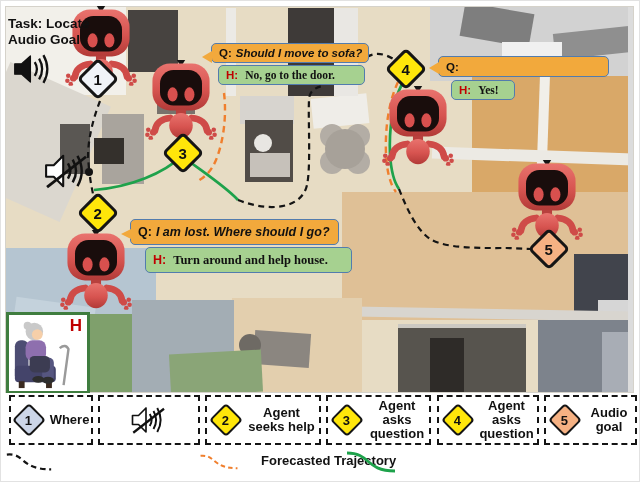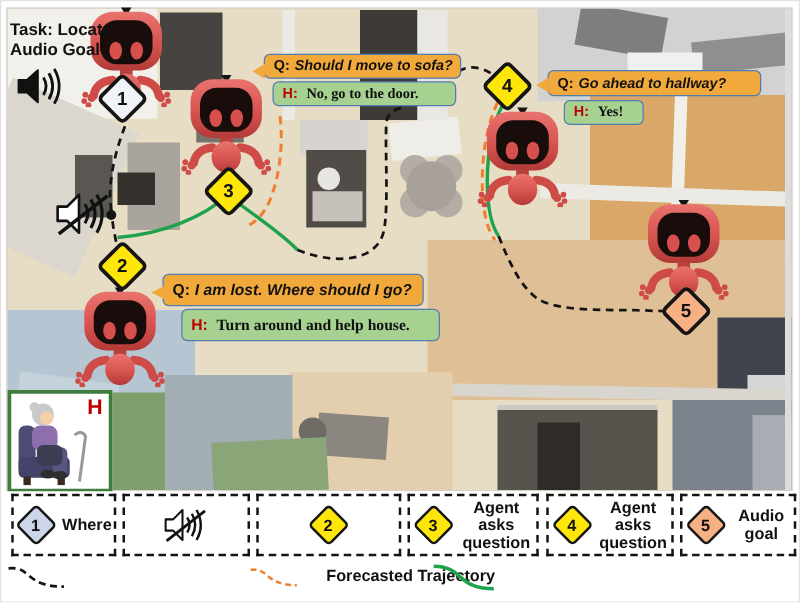--- a/index.html
+++ b/index.html
@@ -208,21 +208,20 @@
     <span class="it">Should I move to sofa?</span>
   </div>
   <div class="bub bh" style="left:217px;top:64px;width:147px;height:20px;font-size:11.5px">
     <span class="hp">H:</span>
     <span class="pl">No, go to the door.</span>
   </div>
 
   <div class="bub bq" style="left:437px;top:55px;width:171px;height:21px;font-size:11.5px">
     <i class="tail tq" style="top:5px"></i>
     <span>Q:</span>
-    <span class="it">Go ahead to hallway?</span>
   </div>
   <div class="bub bh" style="left:450px;top:79px;width:64px;height:20px;font-size:11.5px">
     <span class="hp">H:</span>
     <span class="pl">Yes!</span>
   </div>
 
   <div class="bub bq" style="left:129px;top:218px;width:209px;height:26px;font-size:12.5px">
     <i class="tail tq" style="top:8px;border-right-width:12px"></i>
     <span>Q:</span>
     <span class="it">I am lost. Where should I go?</span>
@@ -260,20 +259,21 @@
     </div>
     <div class="lbox" style="left:97px;width:102px">
       <svg width="38" height="30" viewBox="0 0 50 40">
           <use href="#spk-off"></use>
         </svg>
     </div>
     <div class="lbox" style="left:204px;width:116px">
       <div class="ld d-yellow">
           <span>2</span>
         </div>
+      <div class="ltxt" style="max-width:78px">Agent seeks help</div>
     </div>
     <div class="lbox" style="left:325px;width:105px">
       <div class="ld d-yellow">
           <span>3</span>
         </div>
       <div class="ltxt" style="max-width:68px">Agent asks question</div>
     </div>
     <div class="lbox" style="left:436px;width:102px">
       <div class="ld d-yellow">
           <span>4</span>

